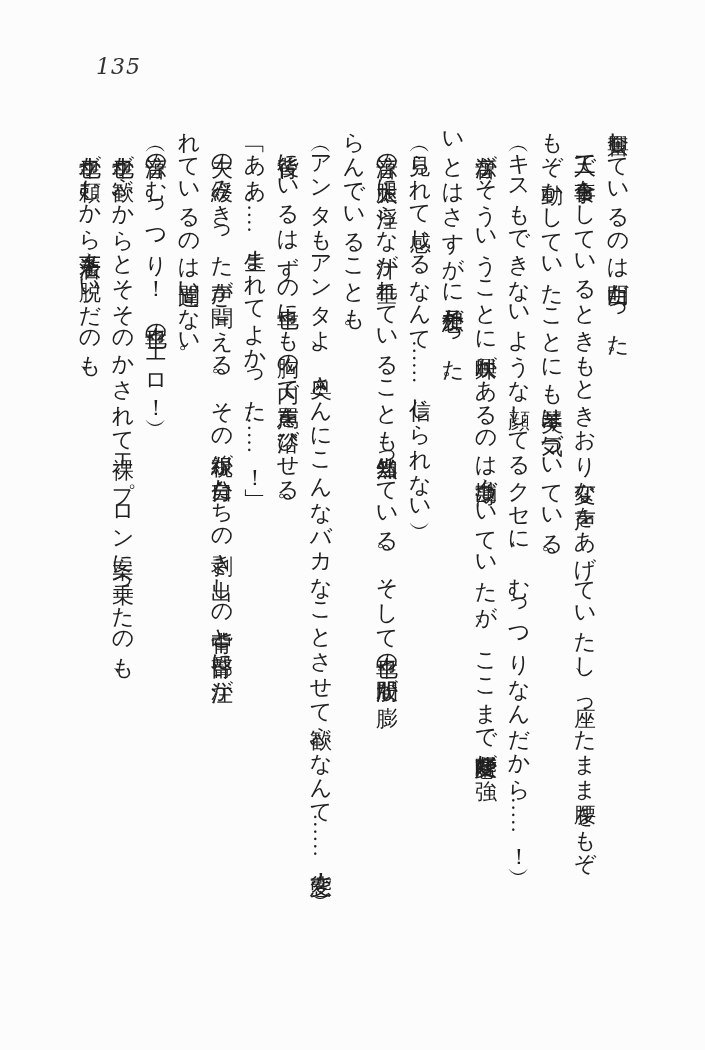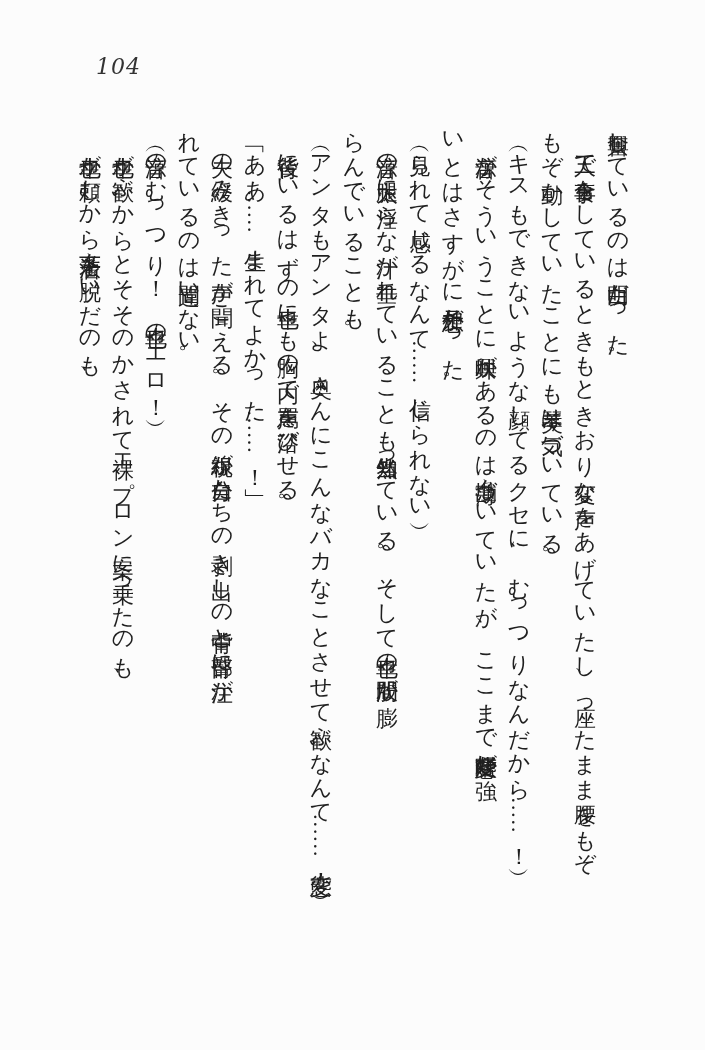--- a/index.html
+++ b/index.html
@@ -49,21 +49,21 @@
     white-space: nowrap;
   }
   .text-block p.line.indent {
     text-indent: 22px;
   }
 </style>
 </head>
 <body>
 
 <div class="page">
-  <div class="page-number">104</div>
+  <div class="page-number">135</div>
   <div class="text-block">
       <p class="line">興奮しているのは明白だった。</p>
       <p class="line indent">三人で食事をしているときもときおり変な声をあげていたし、座ったまま腰をもぞ</p>
       <p class="line">もぞ動かしていたことにも美琴は気づいている。</p>
       <p class="line indent">（キスもできないような顔してるクセに、むっつりなんだから……！）</p>
       <p class="line indent">涼音がそういうことに興味があるのは薄々勘づいていたが、ここまで変態嗜好が強</p>
       <p class="line">いとはさすがに予想外だった。</p>
       <p class="line indent">（見られて感じるなんて……信じられない）</p>
       <p class="line indent">涼音の太腿に淫らな汁が垂れていることも当然知っている。そして幸也の股間が膨</p>
       <p class="line">らんでいることも。</p>

